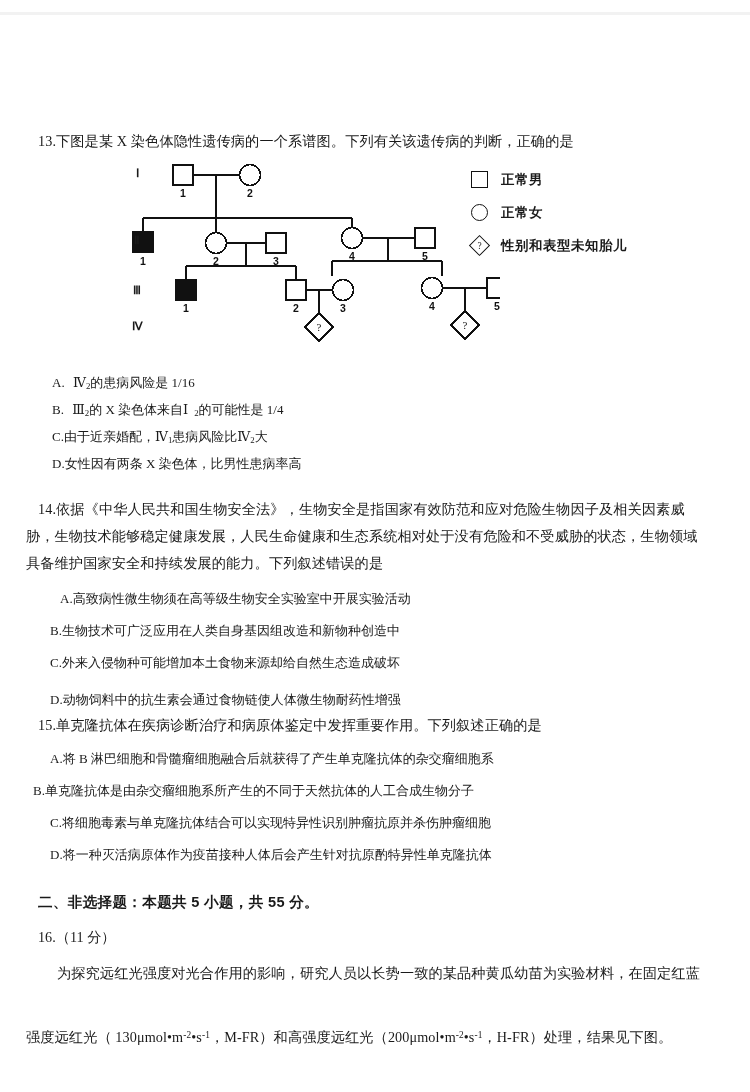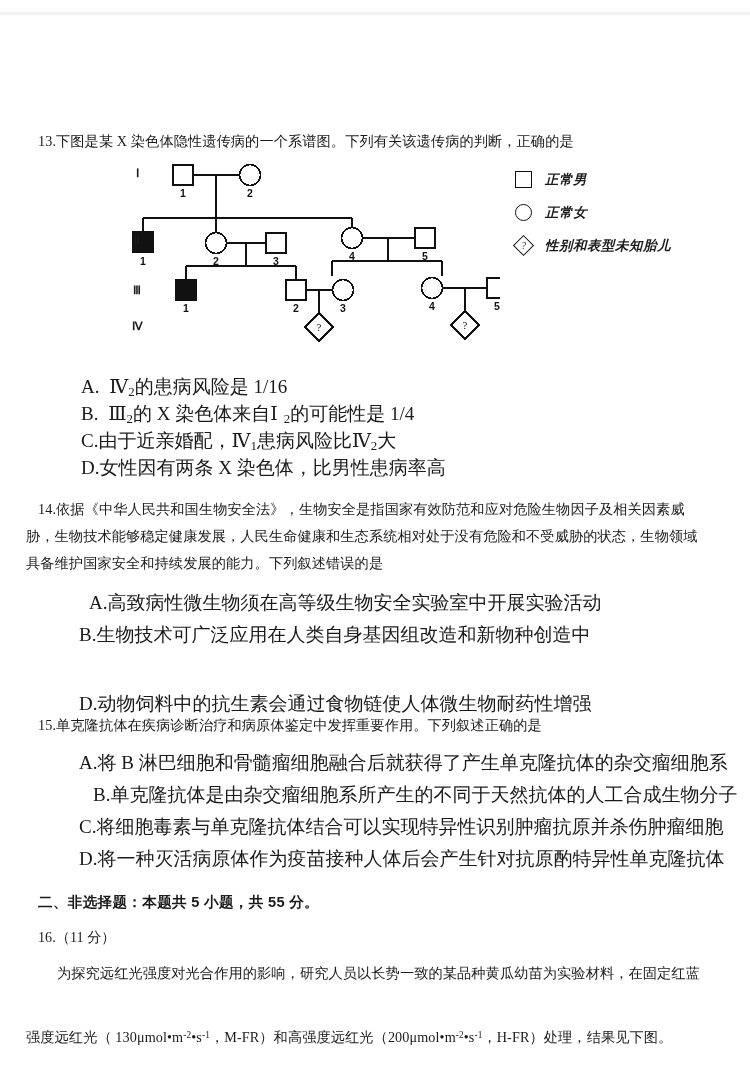--- a/index.html
+++ b/index.html
@@ -27,24 +27,23 @@
   }
 
   
   .qline {
     font-size: 14.2px;
     line-height: 1.62;
     letter-spacing: 0.1px;
     white-space: nowrap;
   }
   .opt {
-    font-size: 19px;
+    font-size: 13px;
     line-height: 1.62;
     white-space: nowrap;
-    margin-left: 29px;
   }
   .abs { position: absolute; }
 
   sub, .sub {
     font-size: 0.68em;
     vertical-align: -0.26em;
   }
   sup, .sup {
     font-size: 0.66em;
     vertical-align: 0.45em;
@@ -53,25 +52,24 @@
   
   #pedigree-figure {
     position: absolute;
     left: 130px;
     top: 158px;
     width: 370px;
     height: 190px;
   }
   #legend-box {
     position: absolute;
-    left: 510px;
+    left: 466px;
     top: 163px;
     width: 220px;
     height: 130px;
-    font-style: italic;
   }
   .legend-row {
     display: flex;
     align-items: center;
     height: 33px;
   }
   .legend-glyph {
     width: 26px; height: 26px;
     display: flex; align-items: center; justify-content: center;
     margin-right: 9px;
@@ -271,26 +269,27 @@
   <div class="abs opt" style="left:52px; top:453px;">
     <span>D.</span><span>女性因有两条 X 染色体，比男性患病率高</span>
   </div>
 
   <div class="abs qline" style="left:38px; top:498px;">14.依据《中华人民共和国生物安全法》，生物安全是指国家有效防范和应对危险生物因子及相关因素威</div>
   <div class="abs qline" style="left:26px; top:525px;">胁，生物技术能够稳定健康发展，人民生命健康和生态系统相对处于没有危险和不受威胁的状态，生物领域</div>
   <div class="abs qline" style="left:26px; top:552px;">具备维护国家安全和持续发展的能力。下列叙述错误的是</div>
 
   <div class="abs opt" style="left:60px; top:588px;">A.高致病性微生物须在高等级生物安全实验室中开展实验活动</div>
   <div class="abs opt" style="left:50px; top:620px;">B.生物技术可广泛应用在人类自身基因组改造和新物种创造中</div>
+  <div class="abs opt" style="left:50px; top:652px;">C.外来入侵物种可能增加本土食物来源却给自然生态造成破坏</div>
   <div class="abs opt" style="left:50px; top:689px;">D.动物饲料中的抗生素会通过食物链使人体微生物耐药性增强</div>
 
   <div class="abs qline" style="left:38px; top:714px;">15.单克隆抗体在疾病诊断治疗和病原体鉴定中发挥重要作用。下列叙述正确的是</div>
 
   <div class="abs opt" style="left:50px; top:748px;">A.将 B 淋巴细胞和骨髓瘤细胞融合后就获得了产生单克隆抗体的杂交瘤细胞系</div>
-  <div class="abs opt" style="left:64px; top:780px;">B.单克隆抗体是由杂交瘤细胞系所产生的不同于天然抗体的人工合成生物分子</div>
+  <div class="abs opt" style="left:33px; top:780px;">B.单克隆抗体是由杂交瘤细胞系所产生的不同于天然抗体的人工合成生物分子</div>
   <div class="abs opt" style="left:50px; top:812px;">C.将细胞毒素与单克隆抗体结合可以实现特异性识别肿瘤抗原并杀伤肿瘤细胞</div>
   <div class="abs opt" style="left:50px; top:844px;">D.将一种灭活病原体作为疫苗接种人体后会产生针对抗原酌特异性单克隆抗体</div>
 
   <div id="section-two-heading">二、非选择题：本题共 5 小题，共 55 分。</div>
 
   <div id="q16-number">16.（11 分）</div>
 
   <div class="abs qline" style="left:57px; top:962px;">为探究远红光强度对光合作用的影响，研究人员以长势一致的某品种黄瓜幼苗为实验材料，在固定红蓝</div>
 
 

